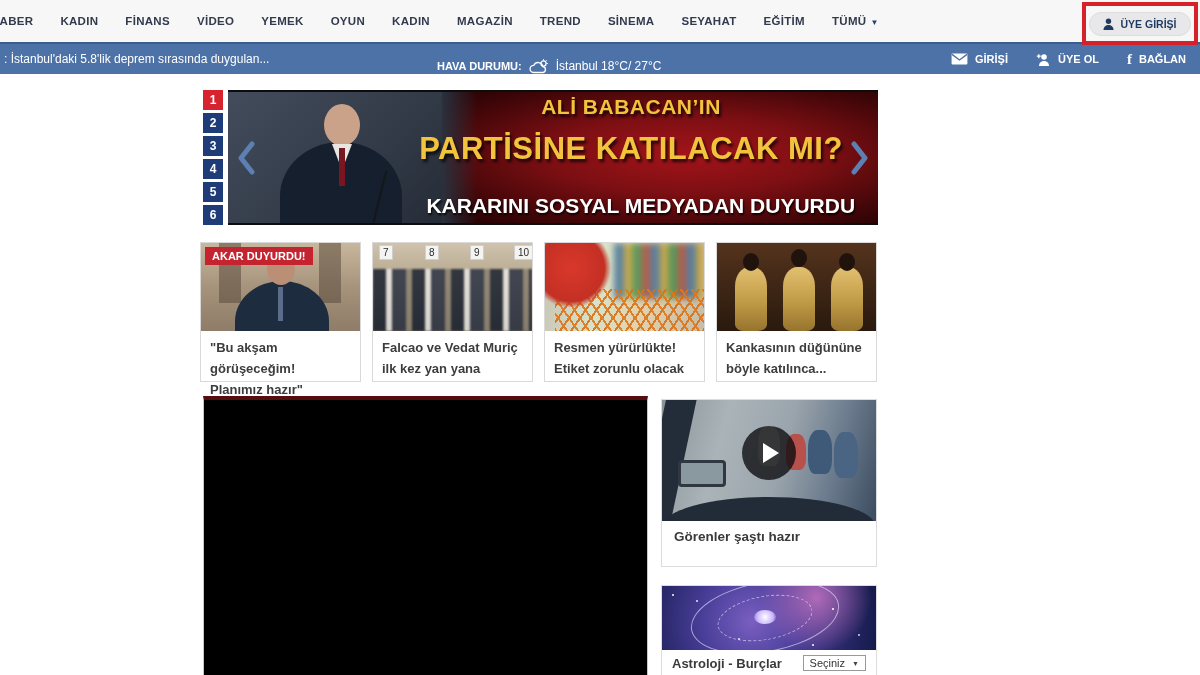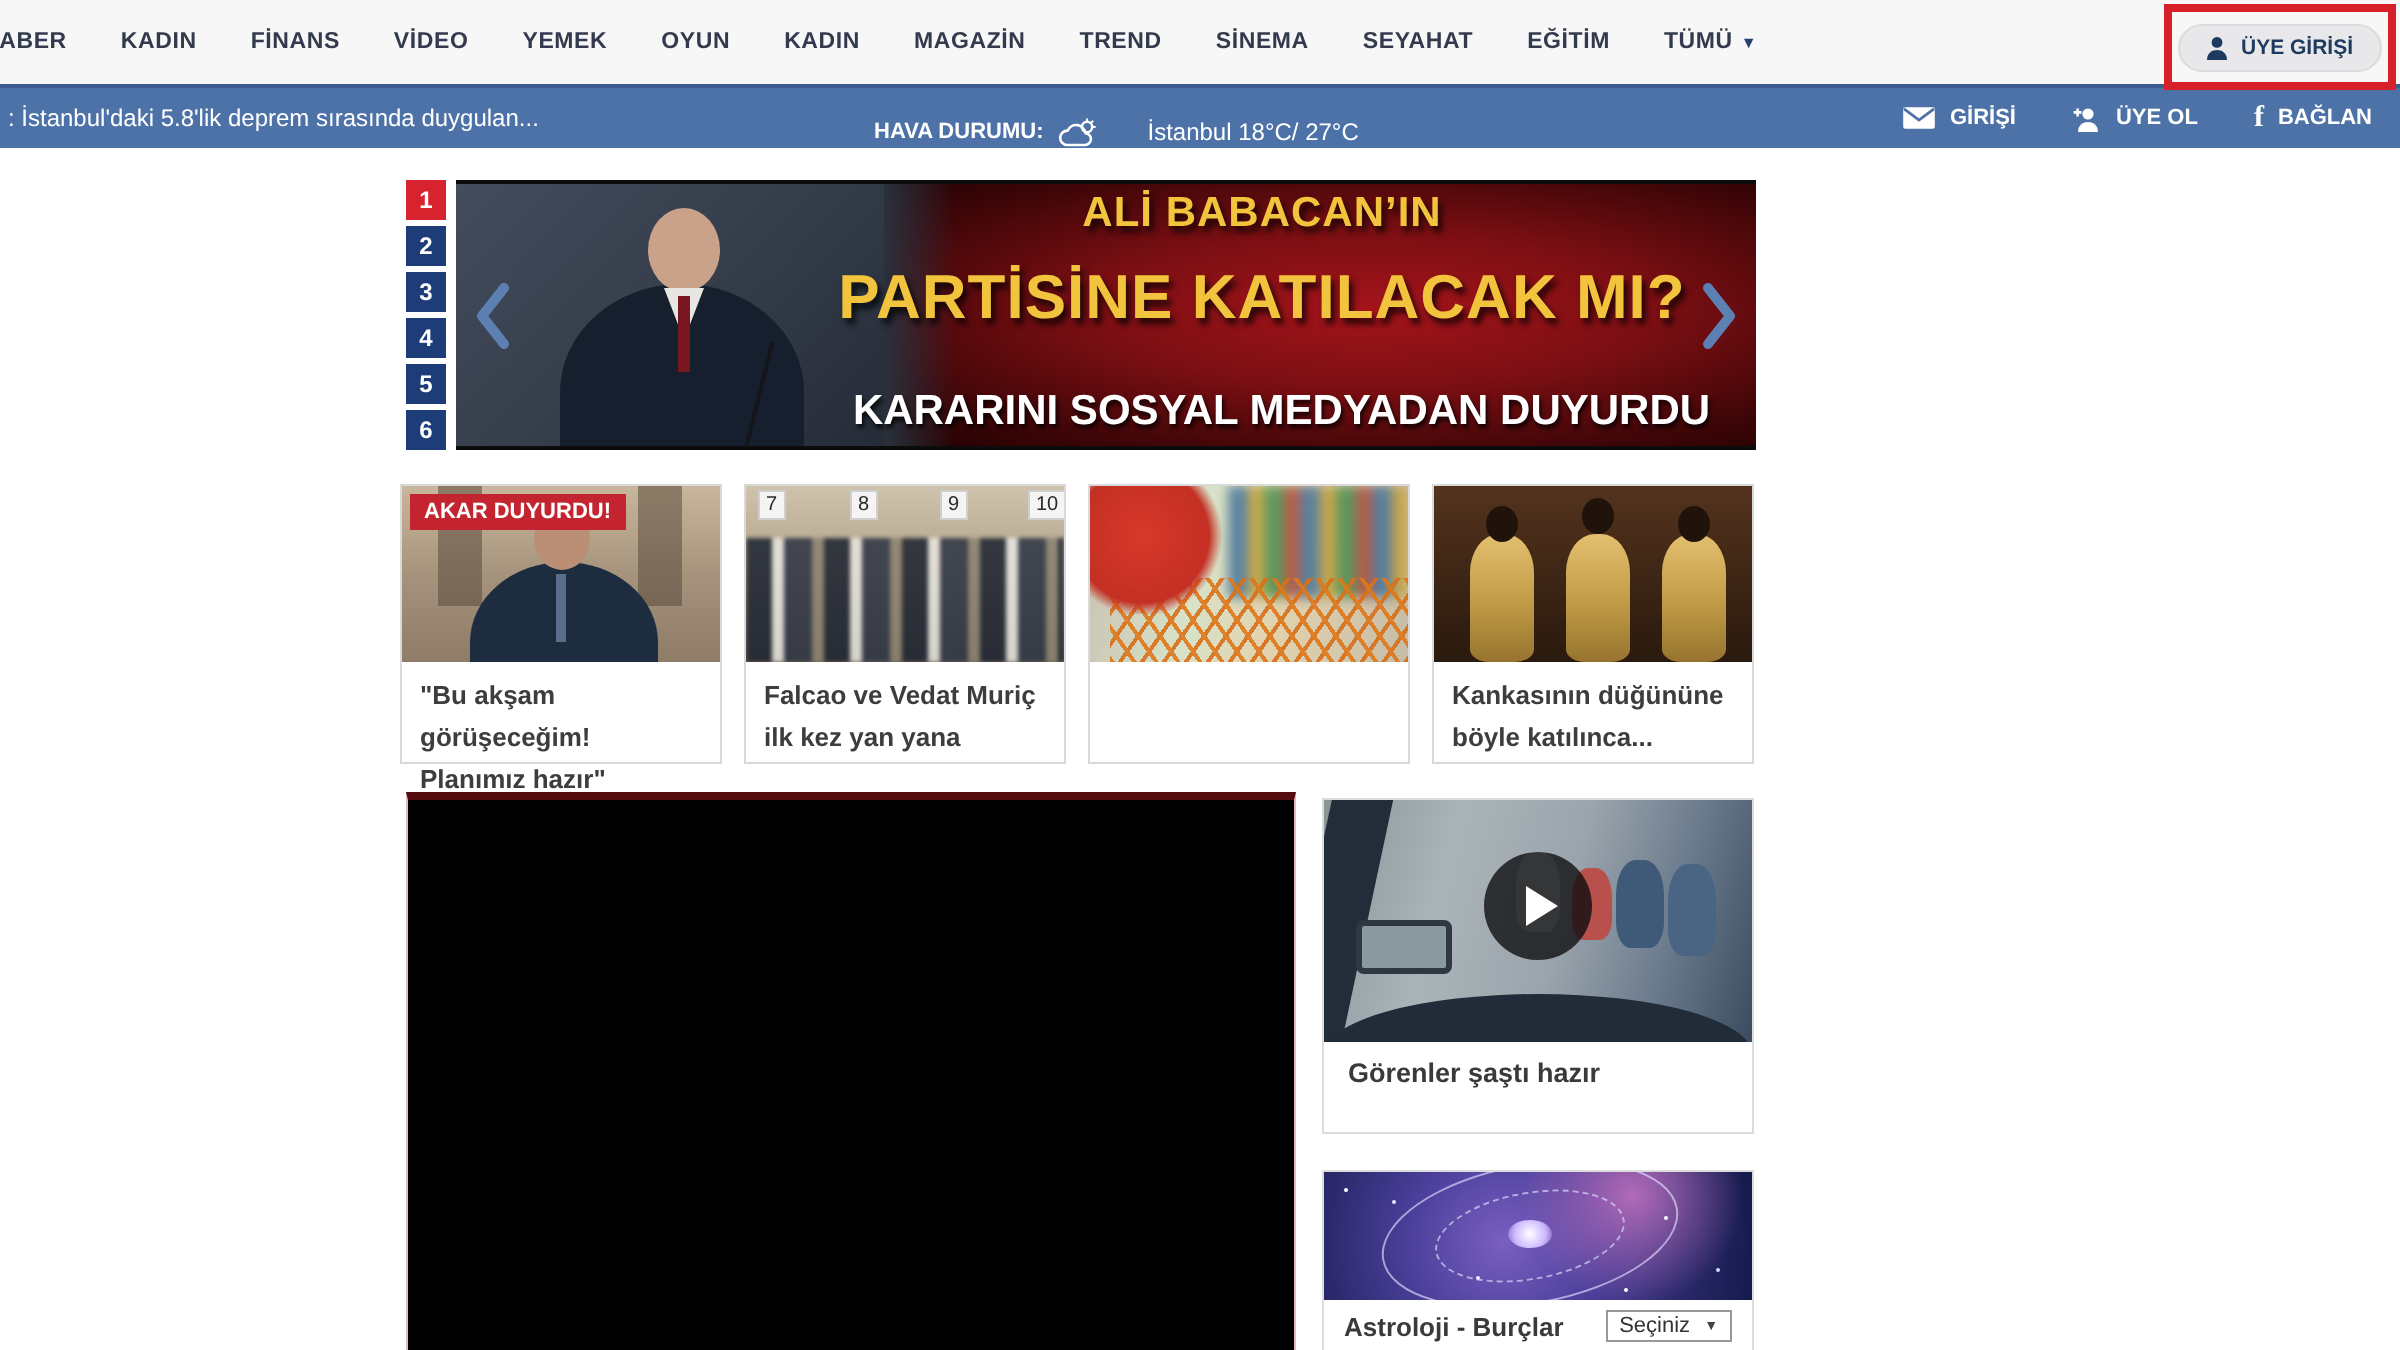--- a/index.html
+++ b/index.html
@@ -14,21 +14,21 @@
   .nav-item .caret { font-size:8px; margin-left:4px; color:#27406e; }
 
   .login-annotation { position:absolute; right:2px; top:2px; width:116px; height:43px; border:4px solid #d6212b; display:flex; align-items:center; justify-content:center; z-index:30; background:transparent; }
   .login-pill { display:flex; align-items:center; gap:6px; height:24px; padding:0 13px; background:#e8e8ea; border:1px solid #dcdcde; border-radius:13px; font-size:10.5px; font-weight:bold; color:#1e3a5f; cursor:pointer; font-family:inherit; }
 
   
   .infobar { position:absolute; left:0; top:42px; width:1200px; height:32px; background:#4d72a7; border-top:2px solid #3a5c8f; color:#fff; }
   .ticker { position:absolute; left:4px; top:0; height:30px; display:flex; align-items:center; font-size:12px; cursor:pointer; }
   .weather { position:absolute; left:437px; top:0; height:44px; display:flex; align-items:center; gap:7px; cursor:pointer; }
   .weather .wlabel { font-size:11px; font-weight:bold; }
-  .weather .wvalue { font-size:12px;margin-left:18px; }
+  .weather .wvalue { font-size:12px; }
   .bar-links { position:absolute; right:14px; top:0; height:30px; display:flex; align-items:center; gap:28px; }
   .bar-link { display:flex; align-items:center; gap:7px; font-size:11px; font-weight:bold; color:#fff; text-decoration:none; cursor:pointer; }
   .fb-glyph { font-size:15px; font-weight:bold; font-family:"Liberation Serif",serif; }
 
   
   .pager { position:absolute; left:203px; top:90px; width:20px; display:flex; flex-direction:column; gap:3px; }
   .page-btn { width:20px; height:20px; background:#1d3c78; color:#fff; font-size:12px; font-weight:bold; display:flex; align-items:center; justify-content:center; border:none; cursor:pointer; font-family:inherit; }
   .page-btn.active { background:#d6232e; }
 
   .slide { position:absolute; left:228px; top:90px; width:650px; height:135px; background:#14080a; overflow:hidden; cursor:pointer; border-top:2px solid #0c0c0c; border-bottom:2px solid #0c0c0c; }
@@ -238,20 +238,21 @@
       </div>
       <div class="card-title">Falcao ve Vedat Muriç ilk kez yan yana</div>
     </article>
 
     <article class="card">
       <div class="card-img img3">
         <div class="shelf"></div>
           <div class="cart"></div>
           <div class="arm"></div>
       </div>
+      <div class="card-title">Resmen yürürlükte! Etiket zorunlu olacak</div>
     </article>
 
     <article class="card">
       <div class="card-img img4">
         <div class="gold" style="left:18px;"></div>
           <div class="ghead" style="left:26px; top:10px;"></div>
         <div class="gold" style="left:66px;"></div>
           <div class="ghead" style="left:74px; top:6px;"></div>
         <div class="gold" style="left:114px;"></div>
           <div class="ghead" style="left:122px; top:10px;"></div>

